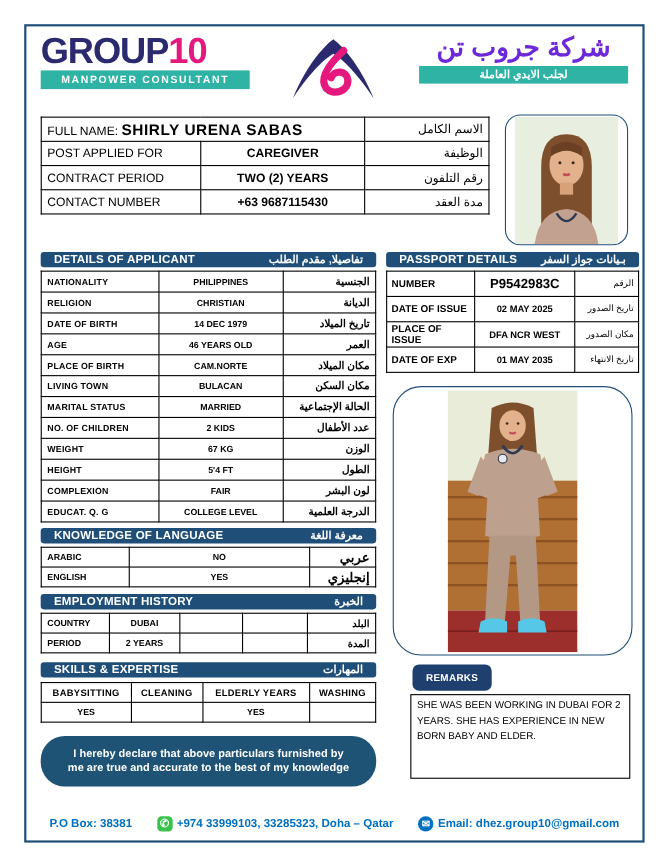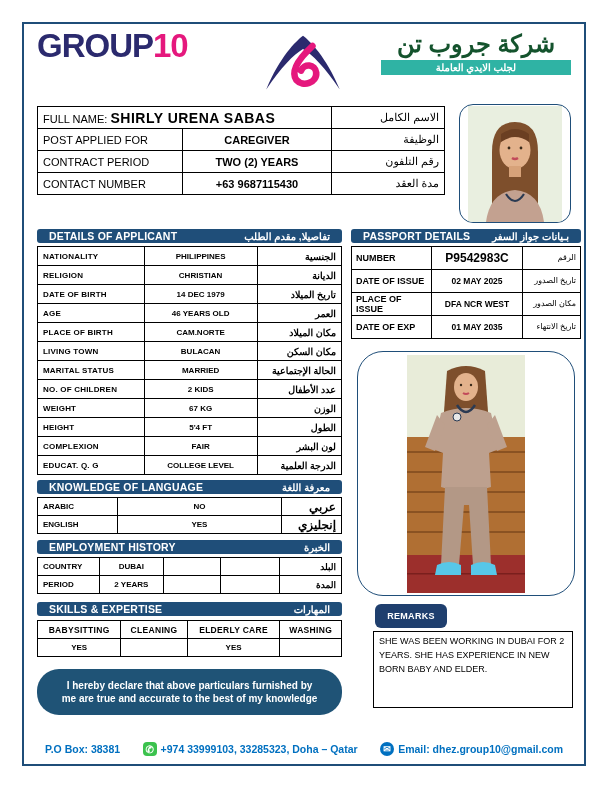--- a/index.html
+++ b/index.html
@@ -12,21 +12,21 @@
 
   
   .header { display:flex; align-items:flex-start; justify-content:space-between; height:70px; margin-top:2px; }
   .brand-left { width:190px; }
   .logo-word { font-weight:bold; font-size:33px; letter-spacing:-1px; line-height:34px; font-family:"Liberation Sans", sans-serif; }
   .logo-word .g { color:#2B2A6E; }
   .logo-word .ten { color:#E5187D; }
   .teal-bar { background:#2FB3A4; color:#fff; font-weight:bold; font-size:9.5px; letter-spacing:1.5px; text-align:center; padding:3px 2px; margin-top:1px; }
   .brand-center { width:90px; padding-top:2px; }
   .brand-right { width:190px; text-align:center; }
-  .arabic-company { color:#14532d; font-weight:bold; font-size:24px; line-height:30px; }
+  .arabic-company { color:#6d28d9; font-weight:bold; font-size:24px; line-height:30px; }
   .teal-bar.ar { font-size:10px; letter-spacing:0; padding:2px 2px; }
 
   
   .top-section { display:flex; margin-top:4px; }
   .top-left { width:408px; }
   .office-bar { border:2px solid #000; display:flex; justify-content:space-between; align-items:center; padding:2px 6px; height:23px; }
   .office-no { color:#00A0E0; font-weight:bold; font-size:11.5px; }
   .ref { font-size:11px; font-weight:bold; }
   .ref .lbl { color:#0070C0; }
   .ref .val { color:#FF0000; font-size:10px; letter-spacing:.5px; }
@@ -131,20 +131,21 @@
 </head>
 <body>
 
 <div class="page-frame">
 
   <div class="header">
     <div class="brand-left">
       <div class="logo-word">
         <span class="g">GROUP</span><span class="ten">10</span>
       </div>
+      <div class="teal-bar">MANPOWER CONSULTANT</div>
     </div>
     <div class="brand-center">
       <svg width="88" height="66" viewBox="0 0 90 70" aria-hidden="true">
         <path d="M6 62 C20 28 38 10 45 5 C52 10 70 28 84 62 C68 38 55 25 45 19 C35 25 22 38 6 62 Z" fill="#2B2A6E"></path>
         <path d="M55 16 C42 28 31 42 38 52 C45 60 60 55 59 44 C58 35 46 34 43 42" stroke="#E5187D" stroke-width="7" fill="none" stroke-linecap="round"></path>
       </svg>
     </div>
     <div class="brand-right">
       <div class="arabic-company" dir="rtl">شركة جروب تن</div>
       <div class="teal-bar ar" dir="rtl">لجلب الايدي العاملة</div>
@@ -313,21 +314,21 @@
 
       <div class="sec-head" style="margin-top:8px;">
         <span class="en">SKILLS &amp; EXPERTISE</span>
         <span class="ar">المهارات</span>
       </div>
       <table class="skills-table">
         <tbody>
             <tr>
           <td class="hd">BABYSITTING</td>
           <td class="hd">CLEANING</td>
-          <td class="hd">ELDERLY CARE</td>
+          <td class="hd">ELDERLY YEARS</td>
           <td class="hd">WASHING</td>
         </tr>
         <tr>
           <td class="vl">YES</td>
           <td class="vl"></td>
           <td class="vl">YES</td>
           <td class="vl"></td>
         </tr>
       </tbody>
         </table>

